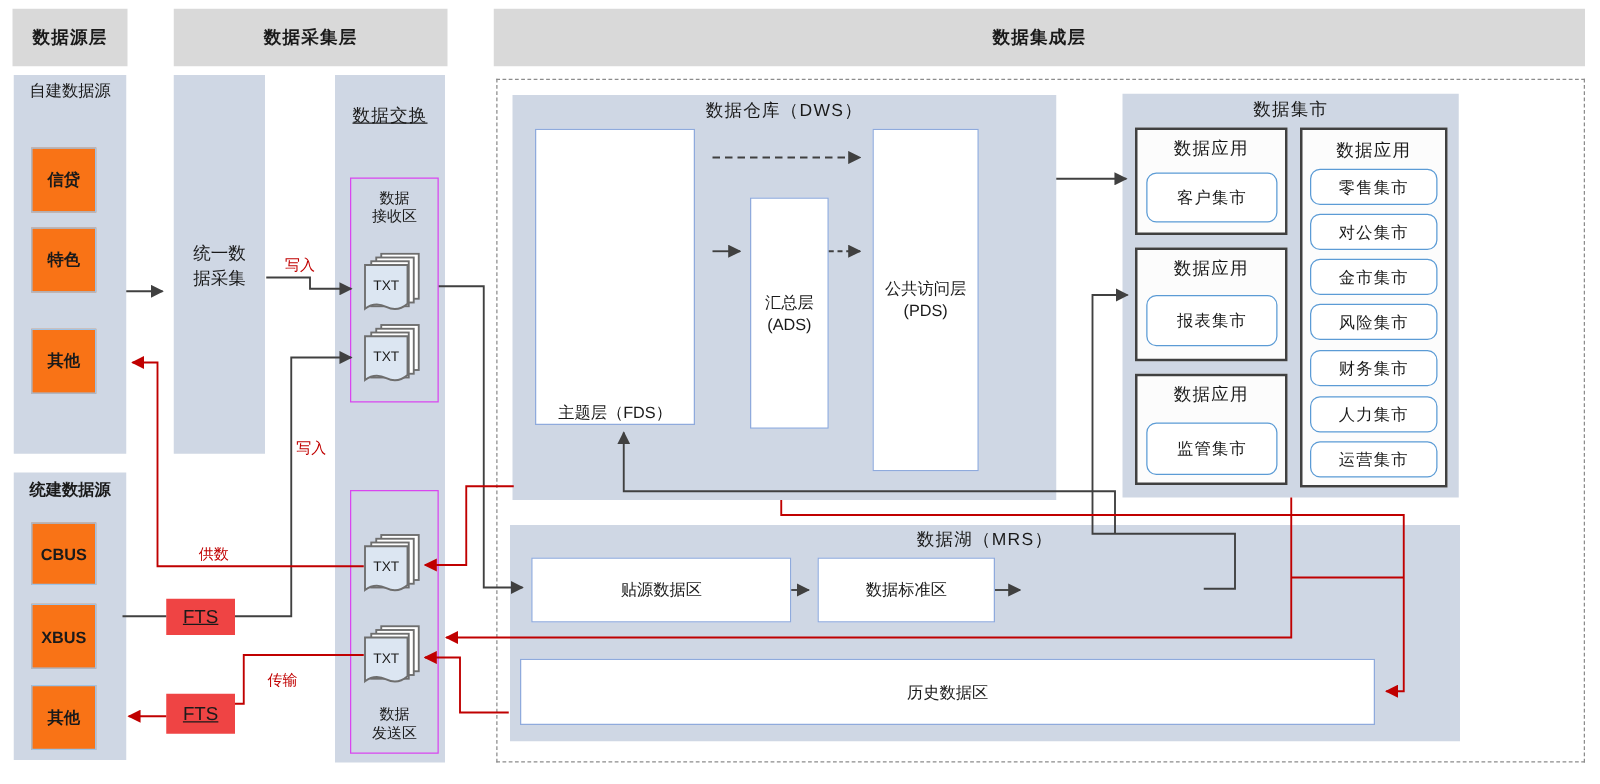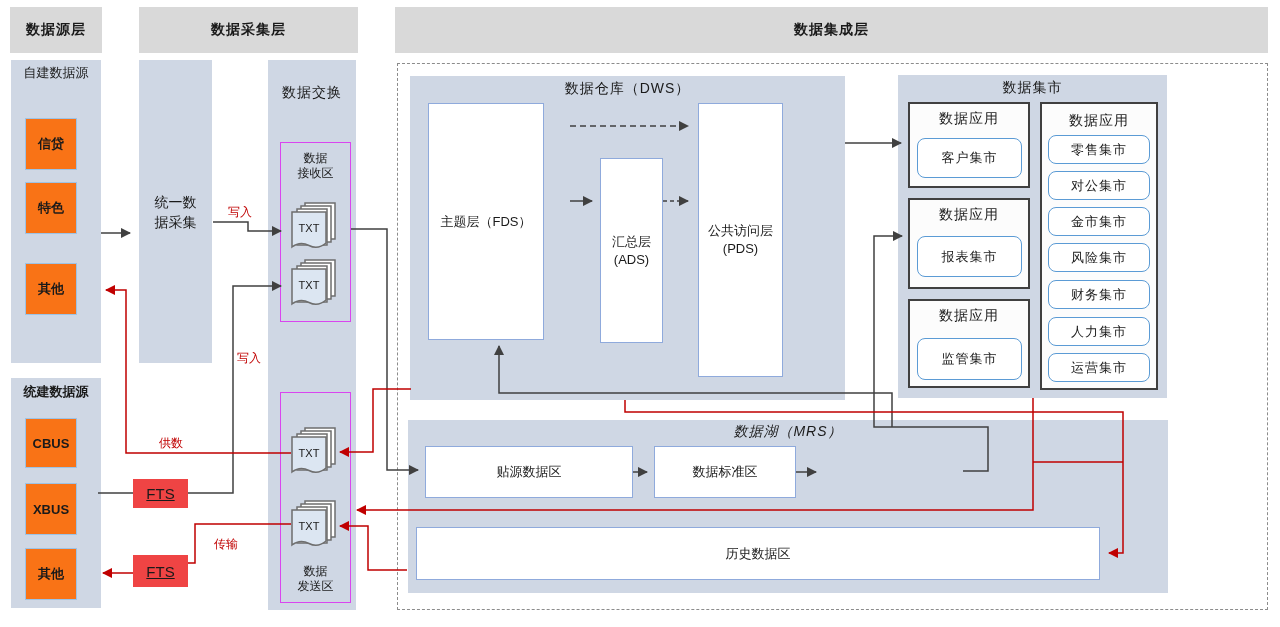--- a/index.html
+++ b/index.html
@@ -51,21 +51,21 @@
   <div class="abs srcbox" style="left:25px;top:548px;width:52px;height:52px;">其他</div>
 
   <div class="abs panel center2" style="left:139px;top:60px;width:73px;height:303px;">
     <span>统一数</span>
     <span>据采集</span>
   </div>
   <div class="abs ftsbox" style="left:133px;top:479px;width:55px;height:29px;">FTS</div>
   <div class="abs ftsbox" style="left:133px;top:555px;width:55px;height:32px;">FTS</div>
 
   <div class="abs panel" style="left:268px;top:60px;width:88px;height:550px;"></div>
-  <div class="ptitle" style="left:268px;top:84px;width:88px;">数据交换</div>
+  <div class="ptitle" style="left:268px;top:84px;width:88px;text-decoration:underline;">数据交换</div>
 
   <div class="abs zone" style="left:280px;top:142px;width:71px;height:180px;">
     <div class="zlabel" style="top:8px;">
       <div>数据</div>
       <div>接收区</div>
     </div>
   </div>
   <div class="abs zone" style="left:280px;top:392px;width:71px;height:211px;">
     <div class="zlabel" style="bottom:8px;">
       <div>数据</div>
@@ -105,21 +105,21 @@
       <rect x="16" y="1" width="30" height="36"></rect>
         <rect x="12" y="4" width="30" height="36"></rect>
         <rect x="8" y="7" width="30" height="36"></rect>
     </g>
     <path d="M3 10 H37 V41 Q29 48 20 43.5 Q11 39 3 45 Z" fill="#dce6f2" stroke="#6e6e6e" stroke-width="1.5"></path>
     <text x="20" y="30" text-anchor="middle" font-size="11" fill="#1a1a1a">TXT</text>
   </svg>
 
   <div class="abs panel" style="left:410px;top:76px;width:435px;height:324px;"></div>
   <div class="ptitle" style="left:410px;top:80px;width:435px;">数据仓库（DWS）</div>
-  <div class="abs wbox" style="left:428px;top:103px;width:116px;height:237px;">
+  <div class="abs wbox" style="left:428px;top:103px;width:128px;height:237px;justify-content:flex-end;">
       <span>主题层（FDS）</span>
     </div>
   <div class="abs wbox" style="left:600px;top:158px;width:63px;height:185px;">
     <span>汇总层</span>
     <span>(ADS)</span>
   </div>
   <div class="abs wbox" style="left:698px;top:103px;width:85px;height:274px;">
     <span>公共访问层</span>
     <span>(PDS)</span>
   </div>
@@ -147,21 +147,21 @@
   </div>
   <div class="abs rbox" style="left:1048px;top:135px;width:102px;height:29px;">零售集市</div>
   <div class="abs rbox" style="left:1048px;top:171px;width:102px;height:29px;">对公集市</div>
   <div class="abs rbox" style="left:1048px;top:207px;width:102px;height:29px;">金市集市</div>
   <div class="abs rbox" style="left:1048px;top:243px;width:102px;height:29px;">风险集市</div>
   <div class="abs rbox" style="left:1048px;top:280px;width:102px;height:29px;">财务集市</div>
   <div class="abs rbox" style="left:1048px;top:317px;width:102px;height:29px;">人力集市</div>
   <div class="abs rbox" style="left:1048px;top:353px;width:102px;height:29px;">运营集市</div>
 
   <div class="abs panel" style="left:408px;top:420px;width:760px;height:173px;"></div>
-  <div class="ptitle" style="left:408px;top:423px;width:760px;font-style:italic;">数据湖（MRS）</div>
+  <div class="ptitle" style="left:408px;top:423px;width:760px;">数据湖（MRS）</div>
   <div class="abs wbox" style="left:425px;top:446px;width:208px;height:52px;">贴源数据区</div>
   <div class="abs wbox" style="left:654px;top:446px;width:142px;height:52px;">数据标准区</div>
   <div class="abs wbox" style="left:416px;top:527px;width:684px;height:53px;">历史数据区</div>
 
   <div class="rlabel" style="left:228px;top:204px;">写入</div>
   <div class="rlabel" style="left:237px;top:350px;">写入</div>
   <div class="rlabel" style="left:159px;top:435px;">供数</div>
   <div class="rlabel" style="left:214px;top:536px;">传输</div>
 
   <svg class="overlay" width="1280" height="627" viewBox="0 0 1280 627">

